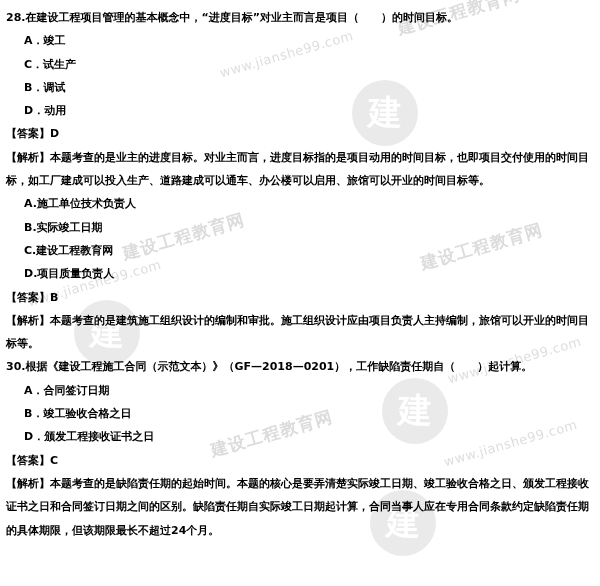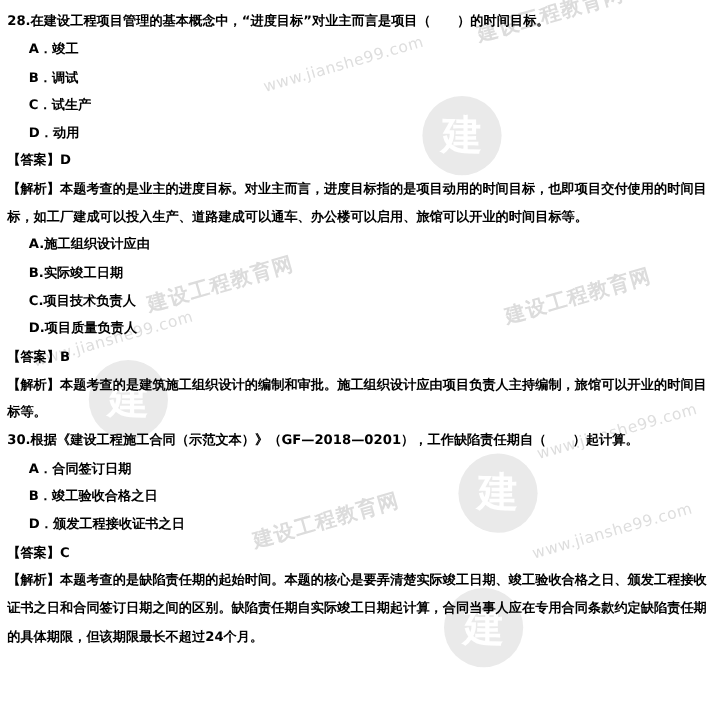--- a/index.html
+++ b/index.html
@@ -107,31 +107,31 @@
     <div class="wm-logo" style="left:370px; top:490px;">
       <span>建</span>
     </div>
   </div>
 
   <div class="content">
 
     <div class="q-block">
       <div class="line">28.在建设工程项目管理的基本概念中，“进度目标”对业主而言是项目（　　）的时间目标。</div>
       <div class="line opt">A．竣工</div>
+      <div class="line opt">C．试生产</div>
       <div class="line opt">B．调试</div>
-      <div class="line opt">C．试生产</div>
       <div class="line opt">D．动用</div>
       <div class="line ans">【答案】D</div>
       <div class="line exp">【解析】本题考查的是业主的进度目标。对业主而言，进度目标指的是项目动用的时间目标，也即项目交付使用的时间目标，如工厂建成可以投入生产、道路建成可以通车、办公楼可以启用、旅馆可以开业的时间目标等。</div>
     </div>
 
     <div class="q-block">
-      <div class="line opt">A.施工组织设计应由</div>
+      <div class="line opt">A.施工单位技术负责人</div>
       <div class="line opt">B.实际竣工日期</div>
-      <div class="line opt">C.项目技术负责人</div>
+      <div class="line opt">C.建设工程教育网</div>
       <div class="line opt">D.项目质量负责人</div>
       <div class="line ans">【答案】B</div>
       <div class="line exp">【解析】本题考查的是建筑施工组织设计的编制和审批。施工组织设计应由项目负责人主持编制，旅馆可以开业的时间目标等。</div>
     </div>
 
     <div class="q-block">
       <div class="line">30.根据《建设工程施工合同（示范文本）》（GF—2018—0201），工作缺陷责任期自（　　）起计算。</div>
       <div class="line opt">A．合同签订日期</div>
       <div class="line opt">B．竣工验收合格之日</div>
       <div class="line opt">D．颁发工程接收证书之日</div>

